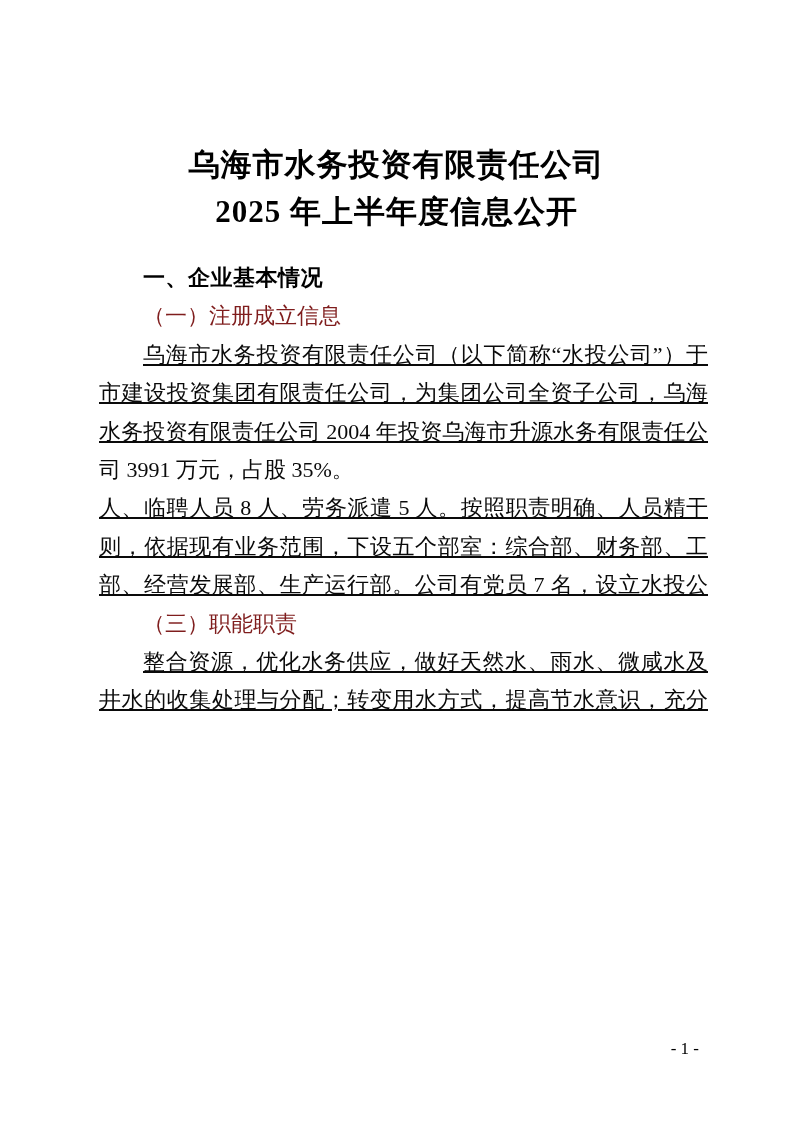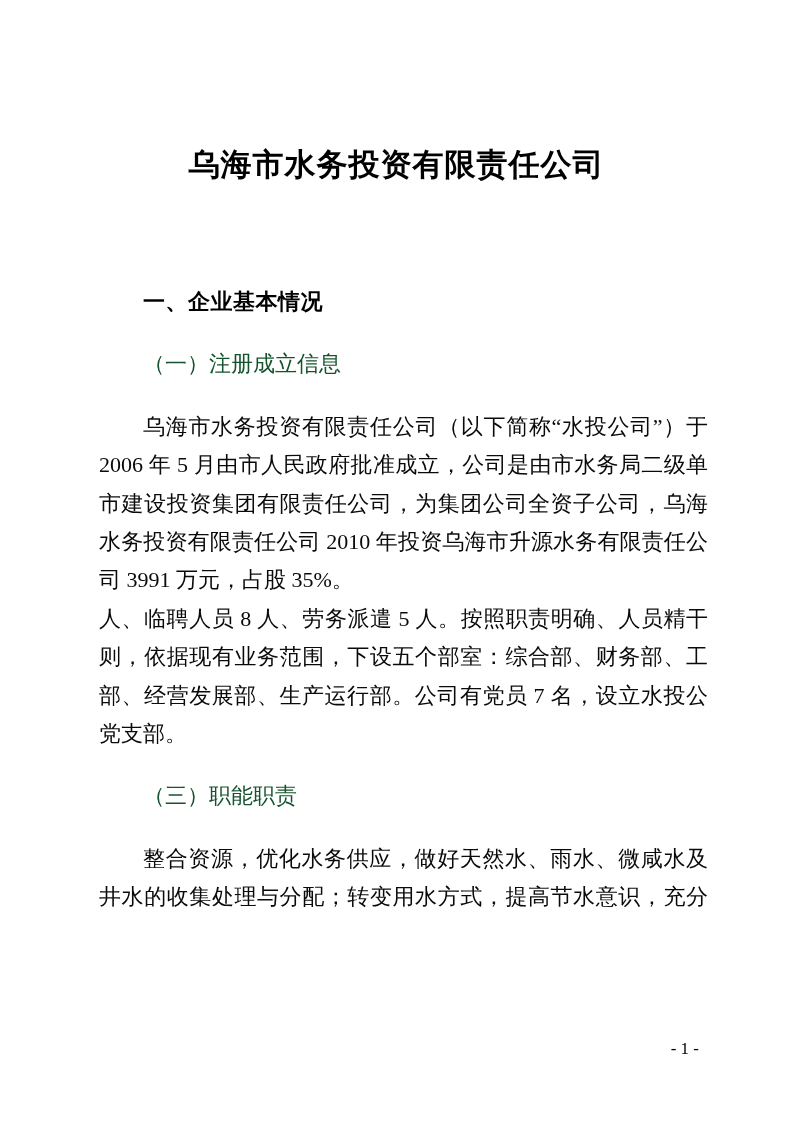--- a/index.html
+++ b/index.html
@@ -33,71 +33,71 @@
     font-size: 22px;
   }
   .line {
     height: 38.4px;
     line-height: 38.4px;
     overflow: hidden;
   }
   .just {
     text-align: justify;
     text-align-last: justify;
+    text-decoration: underline;
   }
-  .ind { text-indent: 44px; margin-top: 24px; }
+  .ind { text-indent: 44px; }
   .heading {
     font-family: "Liberation Sans", "DejaVu Sans", sans-serif;
     font-weight: bold;
     letter-spacing: 0.5px;
     color: #000000;
   }
   .sub {
-    color: #14532d;
+    color: #7f1d1d;
   }
   .footer {
     position: absolute;
     top: 1038px;
     left: 99px;
     width: 600px;
     text-align: right;
     font-size: 17px;
     line-height: 22px;
     color: #000000;
   }
 </style>
 </head>
 <body>
 
 <div class="page">
 
   <div class="title-block">
     <div>乌海市水务投资有限责任公司</div>
+    <div>2025 年上半年度信息公开</div>
   </div>
 
   <div class="content">
 
     <div class="line heading ind">一、企业基本情况</div>
 
     <div class="line sub ind">（一）注册成立信息</div>
 
     <div>
       <div class="line just ind">乌海市水务投资有限责任公司（以下简称“水投公司”）于</div>
-      <div class="line just">2006 年 5 月由市人民政府批准成立，公司是由市水务局二级单</div>
       <div class="line just">市建设投资集团有限责任公司，为集团公司全资子公司，乌海市</div>
-      <div class="line just">水务投资有限责任公司 2010 年投资乌海市升源水务有限责任公</div>
+      <div class="line just">水务投资有限责任公司 2004 年投资乌海市升源水务有限责任公</div>
       <div class="line">司 3991 万元，占股 35%。</div>
     </div>
 
 
     <div>
       <div class="line just">人、临聘人员 8 人、劳务派遣 5 人。按照职责明确、人员精干原</div>
       <div class="line just">则，依据现有业务范围，下设五个部室：综合部、财务部、工程</div>
       <div class="line just">部、经营发展部、生产运行部。公司有党员 7 名，设立水投公司</div>
-      <div class="line">党支部。</div>
     </div>
 
     <div class="line sub ind">（三）职能职责</div>
 
     <div>
       <div class="line just ind">整合资源，优化水务供应，做好天然水、雨水、微咸水及矿</div>
       <div class="line just">井水的收集处理与分配；转变用水方式，提高节水意识，充分利</div>
     </div>
 
   </div>

